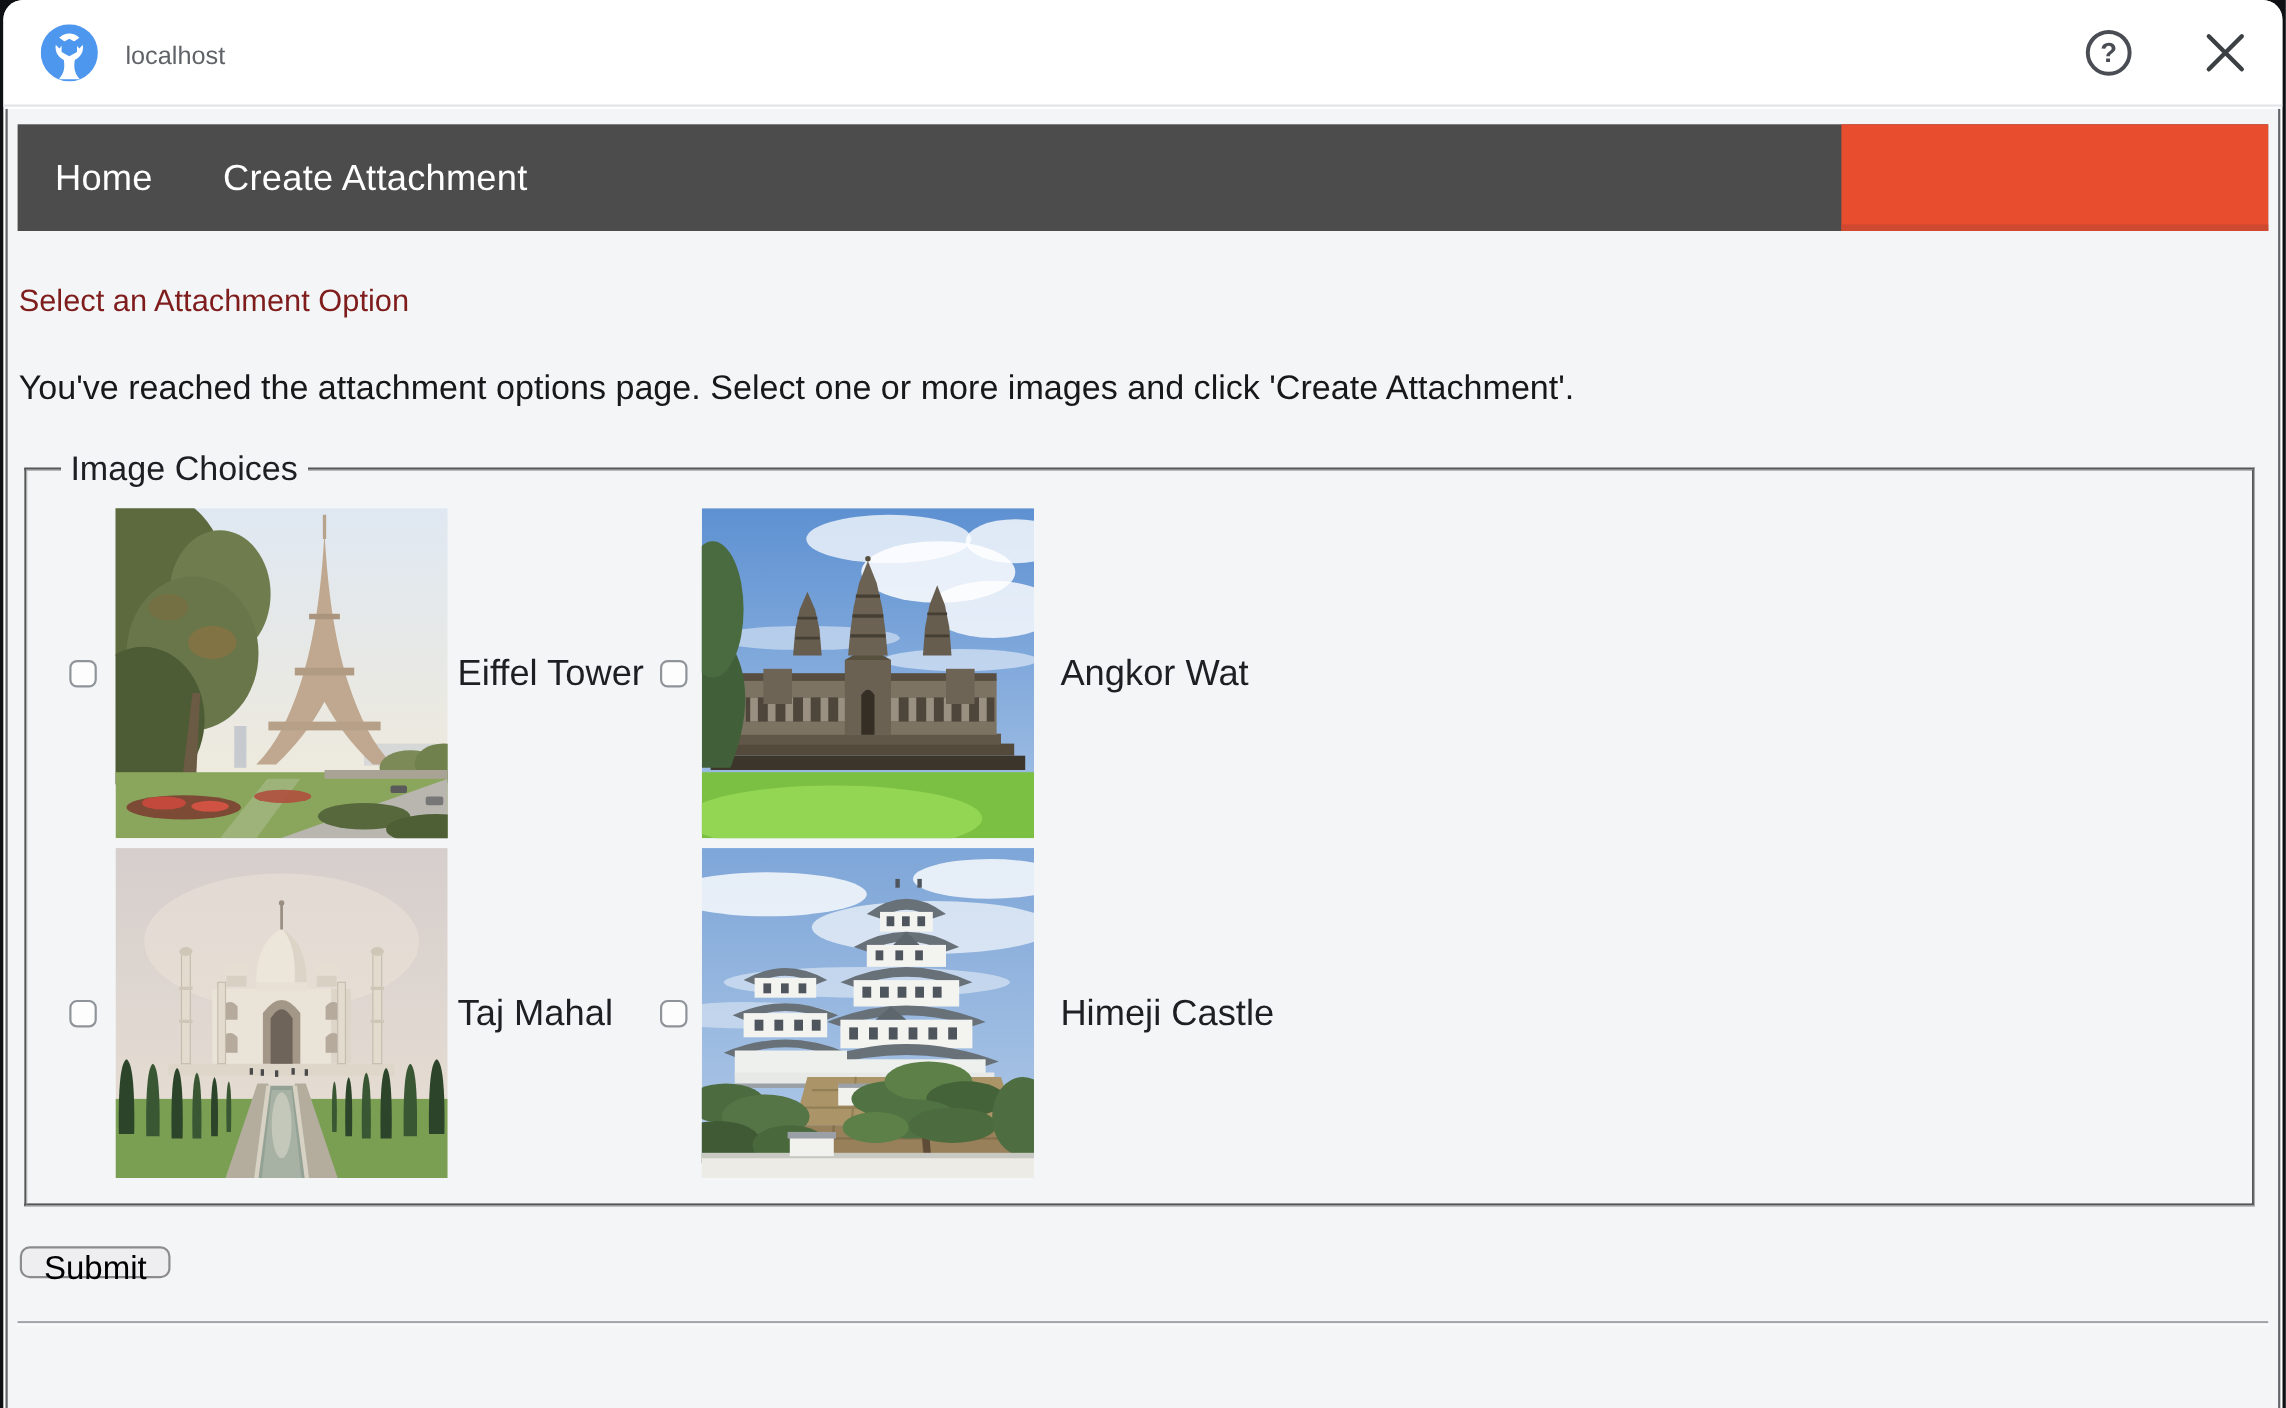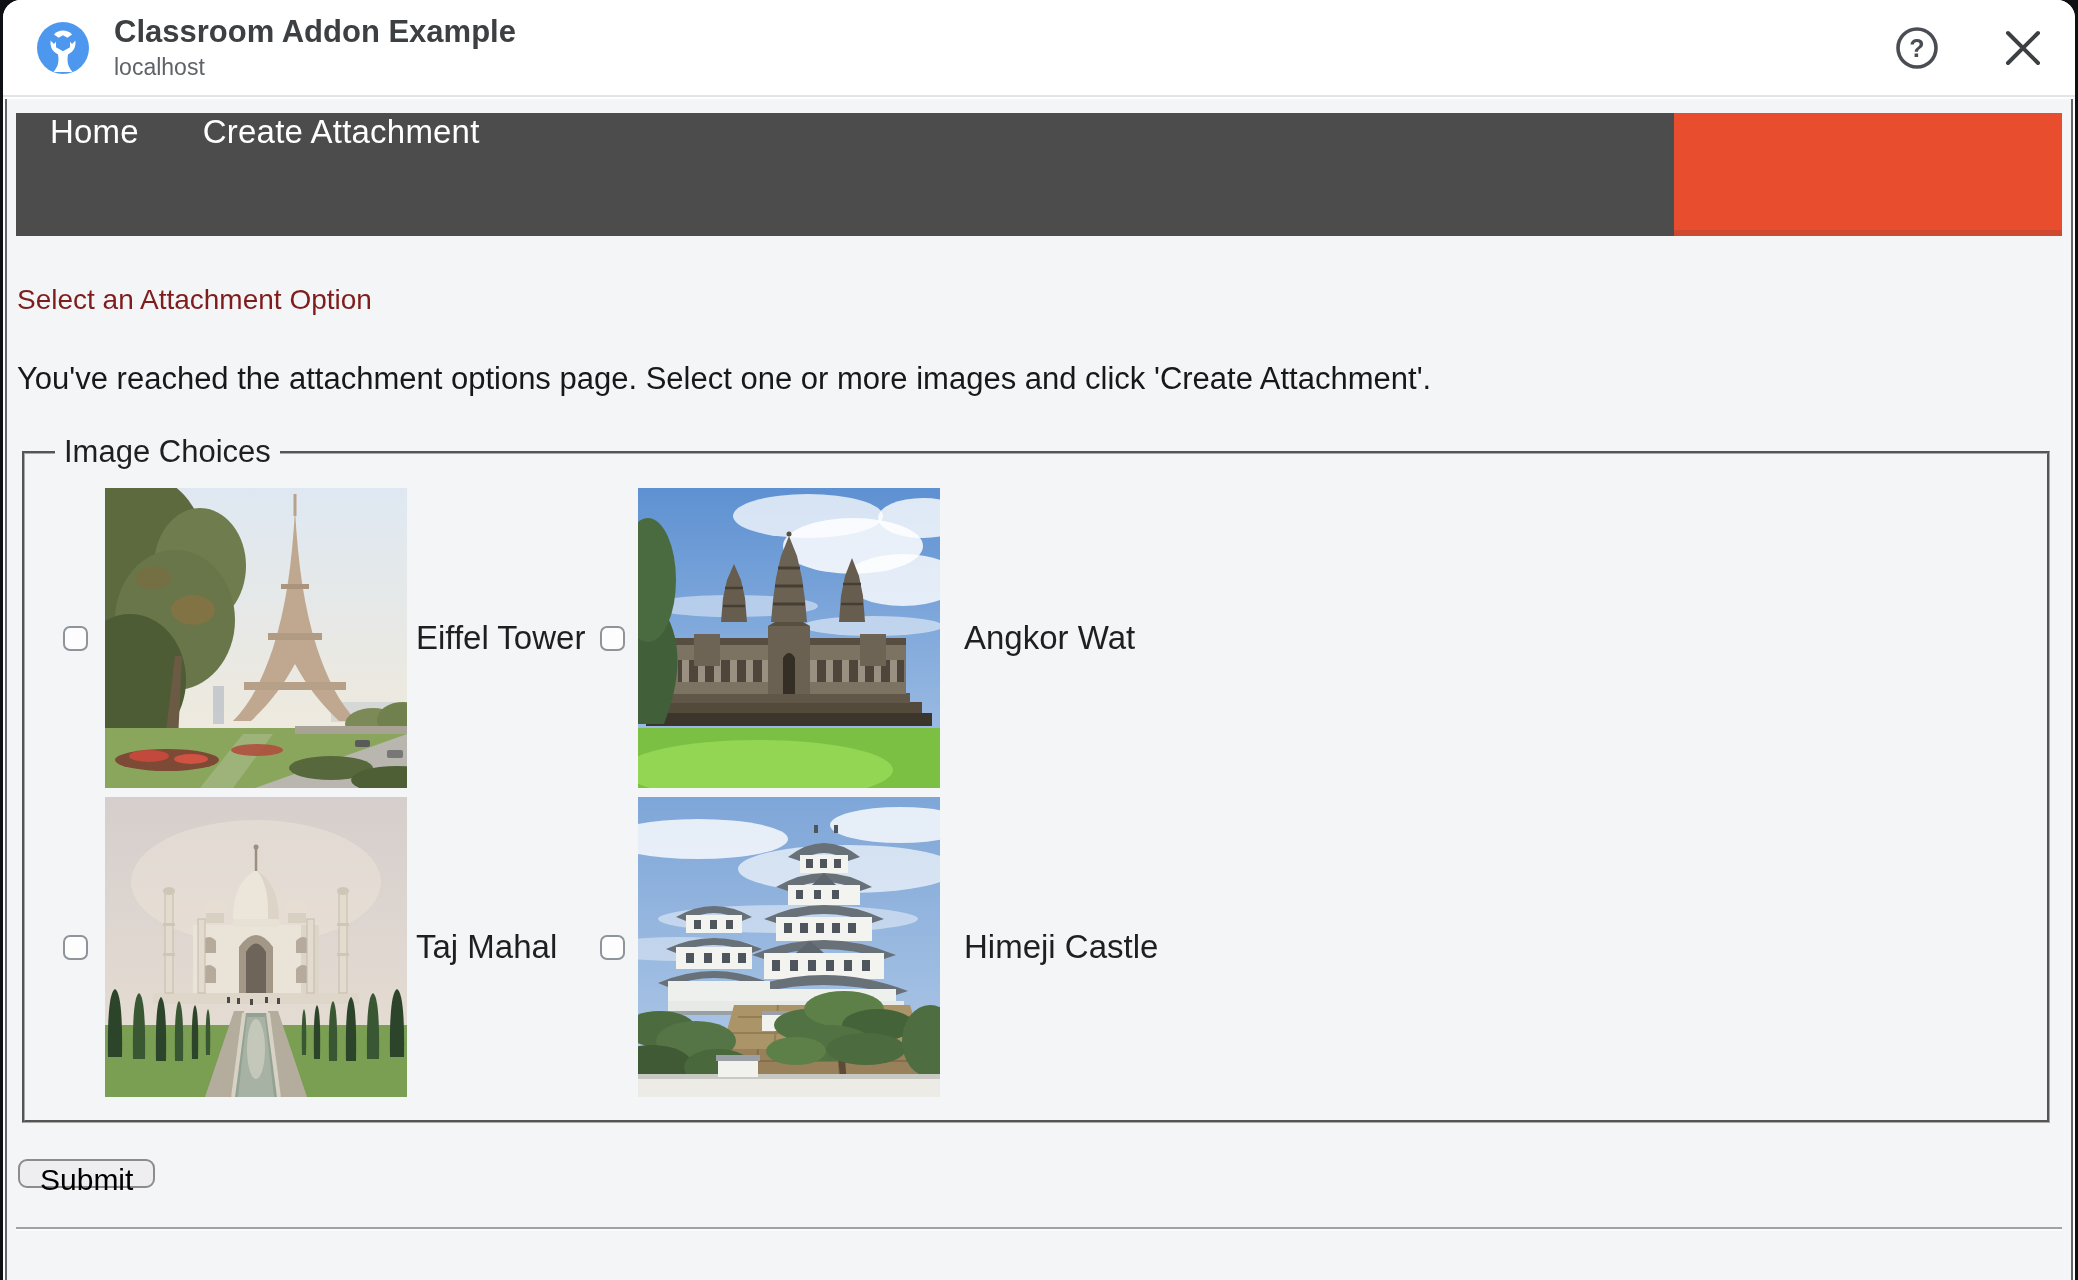--- a/index.html
+++ b/index.html
@@ -45,22 +45,22 @@
   
   .frame{
     position:absolute;top:99px;left:2px;right:2px;bottom:0;
     background:var(--page-bg);
     border-left:2px solid #63666a;border-right:2px solid #63666a;
     overflow:hidden;
   }
   .content{padding:0 9px;}
   
   .nav{
-    margin-top:14px;height:123px;background:var(--nav-bg);
-    display:flex;align-items:flex-start;position:relative;
+    margin-top:14px;height:97px;background:var(--nav-bg);
+    display:flex;align-items:center;position:relative;
   }
   .nav a{
     color:#ffffff;text-decoration:none;font-size:33px;letter-spacing:0.2px;
   }
   .nav a:first-of-type{margin-left:34px;}
   .nav a + a{margin-left:64px;}
   .nav-accent{
     position:absolute;right:0;top:0;bottom:0;width:388px;
     background:var(--accent-orange);
     border-bottom:6px solid var(--accent-orange-dark);
@@ -118,21 +118,20 @@
     <div class="dlg-header">
       <svg class="app-icon" viewBox="0 0 52 52">
         <circle cx="26" cy="26" r="26" fill="#4e97ee"></circle>
         <circle cx="26" cy="21" r="12.5" fill="#ffffff"></circle>
         <path d="M26 13.2 l7 4 v8 l-7 4 l-7 -4 v-8 Z" fill="#4e97ee"></path>
         <path d="M12 9 L22 16 L17 22 L10 15 Z" fill="#4e97ee"></path>
         <path d="M40 9 L30 16 L35 22 L42 15 Z" fill="#4e97ee"></path>
         <path d="M20.5 30 C22.5 39 21.5 44 16.5 50 L35.5 50 C30.5 44 29.5 39 31.5 30 Z" fill="#ffffff"></path>
       </svg>
       <div class="title-block">
-        <div class="dlg-title">Classroom Addon Example</div>
         <div class="dlg-subtitle">localhost</div>
       </div>
       <div class="hdr-spacer"></div>
       <button class="icon-btn" aria-label="Help">
         <svg width="46" height="46" viewBox="0 0 46 46">
           <circle cx="23" cy="23" r="19" fill="none" stroke="#4a4e54" stroke-width="3.6"></circle>
           <text x="23" y="31.5" text-anchor="middle" font-family="Liberation Sans, sans-serif" font-size="25" font-weight="bold" fill="#4a4e54">?</text>
         </svg>
       </button>
       <button class="icon-btn" aria-label="Close">

